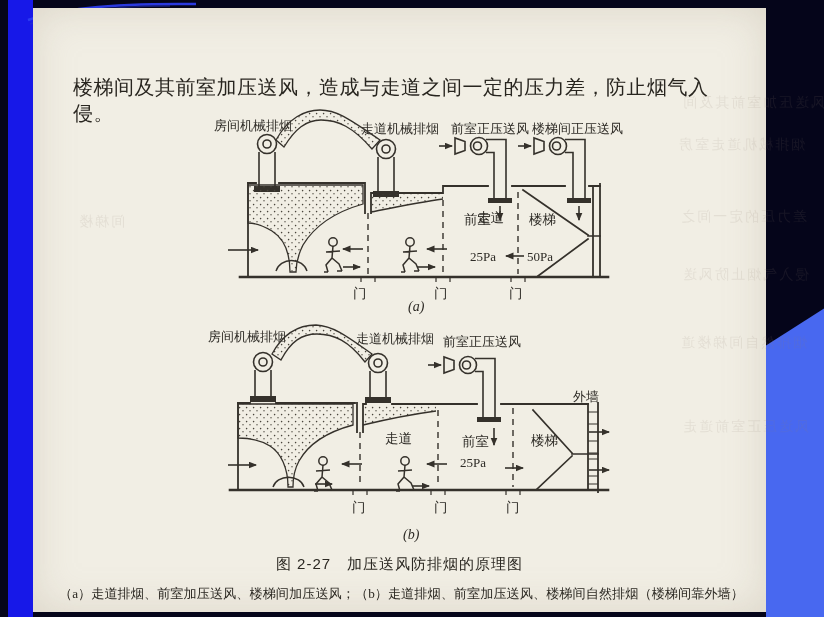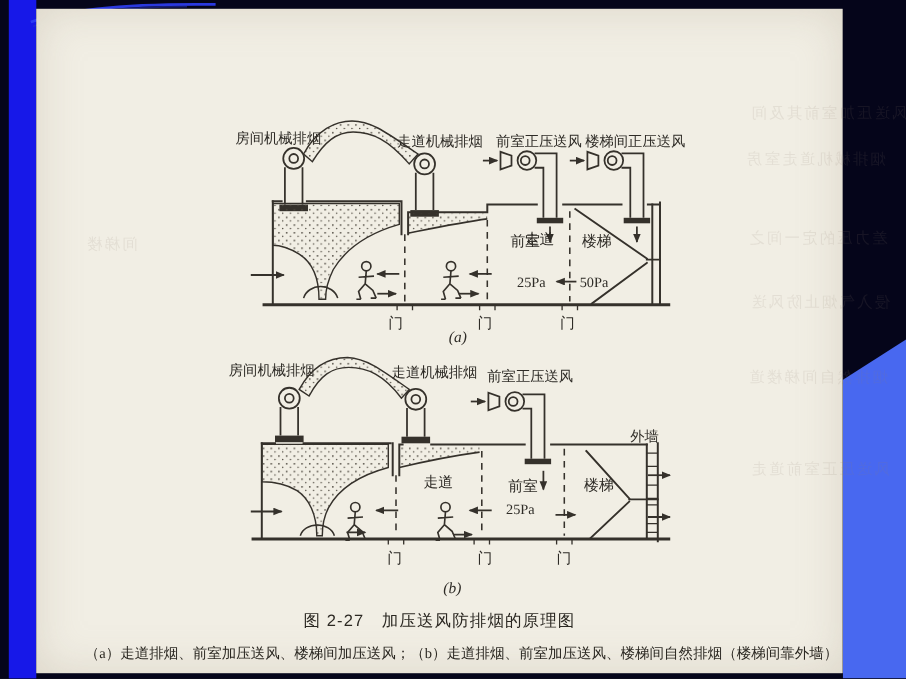--- a/index.html
+++ b/index.html
@@ -9,21 +9,21 @@
   .right-zone{position:absolute;left:766px;top:0;width:58px;height:617px;background:#05051a;}
   .corner-blue{position:absolute;left:0;top:0;width:100%;height:100%;background:#4868f0;
                clip-path:polygon(0 56%,100% 50%,100% 100%,0 100%);}
   .bg-accents{position:absolute;left:0;top:0;pointer-events:none;}
   .page{position:absolute;left:33px;top:8px;width:733px;height:604px;background:#f1eee4;
         box-shadow:inset 0 0 40px rgba(180,170,150,.35);color:#2e2b26;}
   .intro{position:absolute;left:40px;top:66px;width:650px;font-size:20px;line-height:1.3;
          font-family:"Liberation Serif","DejaVu Serif",serif;color:#28251f;letter-spacing:.5px;}
   .caption-title{position:absolute;left:0;right:0;top:547px;text-align:center;font-size:15px;
          font-family:Liberation Sans, sans-serif;color:#2b2822;letter-spacing:1px;}
-  .caption-sub{position:absolute;left:8px;right:4px;top:577px;text-align:right;font-size:13.2px;
+  .caption-sub{position:absolute;left:8px;right:4px;top:577px;text-align:center;font-size:13.2px;
          font-family:"Liberation Serif","DejaVu Serif",serif;color:#2b2822;}
   .ghost{position:absolute;transform:scaleX(-1);opacity:.13;color:#8d7d70;font-size:14px;
          letter-spacing:2px;font-family:"Liberation Serif","DejaVu Serif",serif;white-space:nowrap;}
   svg{position:absolute;overflow:visible;}
   svg text{font-family:"Liberation Serif","DejaVu Serif",serif;fill:#2e2b26;}
   .lbl{font-size:13px;}
   .room{font-size:13.5px;}
   .pres{font-size:13px;}
   .tag{font-size:14px;font-style:italic;font-family:"Liberation Serif","DejaVu Serif",serif;}
   .ln{stroke:#35312b;stroke-width:1.8;fill:none;stroke-linecap:square;}
@@ -42,20 +42,21 @@
   <div class="right-zone">
     <div class="corner-blue"></div>
   </div>
   <svg class="bg-accents" width="824" height="617" viewBox="0 0 824 617">
     <path d="M28,20 C 62,8 115,3 196,4" stroke="#2f3ff5" stroke-width="2.5" fill="none" opacity="0.9"></path>
     <path d="M30,24 C 64,12 112,6 170,6" stroke="#2633c9" stroke-width="1.5" fill="none" opacity="0.5"></path>
   </svg>
 
   <div class="page">
 
+    <div class="intro">楼梯间及其前室加压送风，造成与走道之间一定的压力差，防止烟气入侵。</div>
 
     <div class="ghost" style="left:648px;top:86px">风送压加室前其及间</div>
     <div class="ghost" style="left:644px;top:128px">烟排械机道走室房</div>
     <div class="ghost" style="left:646px;top:200px">差力压的定一间之</div>
     <div class="ghost" style="left:648px;top:258px">侵入气烟止防风送</div>
     <div class="ghost" style="left:646px;top:326px">烟排然自间梯楼道</div>
     <div class="ghost" style="left:648px;top:410px">风送压正室前道走</div>
     <div class="ghost" style="left:44px;top:205px">间梯楼</div>
 
     <svg style="left:147px;top:97px" width="495" height="215" viewBox="180 105 495 215">

